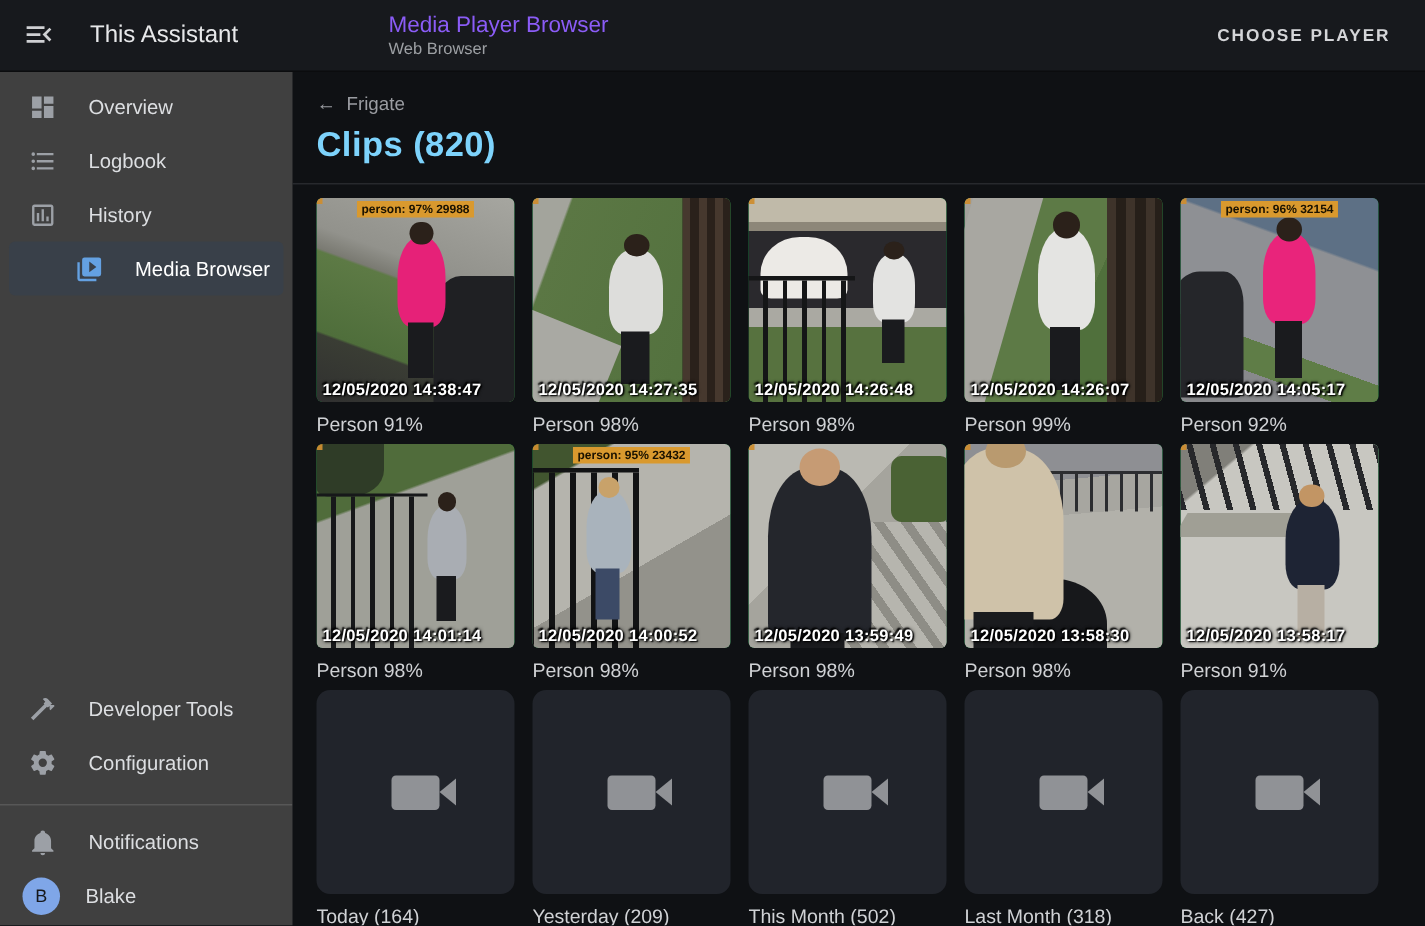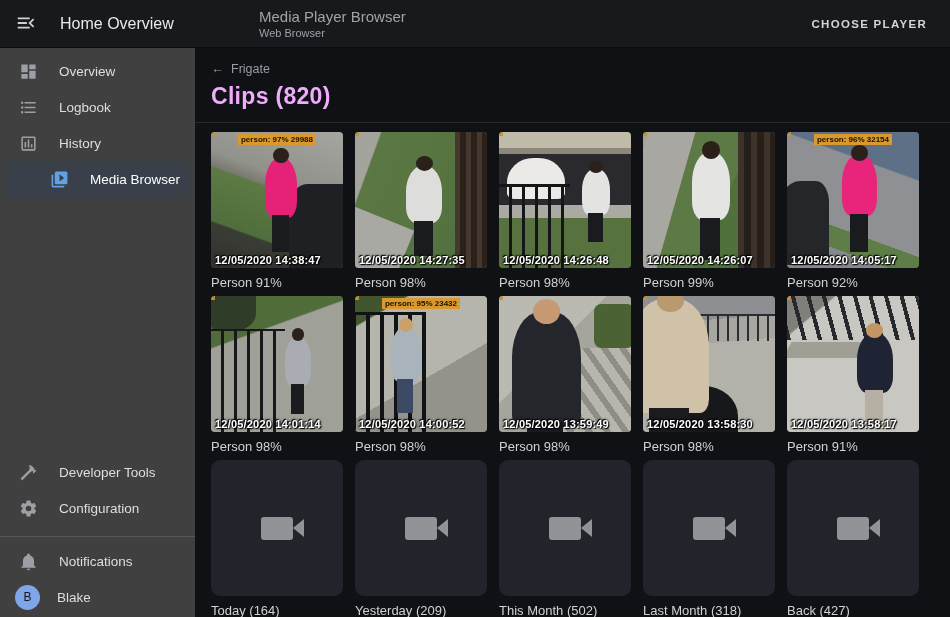--- a/index.html
+++ b/index.html
@@ -13,21 +13,21 @@
   .topbar {
     position:absolute; top:0; left:0; right:0; height:48px;
     background:#17191d; display:flex; align-items:center;
     border-bottom:1px solid #0b0c0e; z-index:10;
   }
   .brand { width:195px; flex:0 0 195px; display:flex; align-items:center; padding-left:15px; }
   .menu-btn { width:24px; height:24px; color:#cfd0d3; cursor:pointer; flex:0 0 24px; }
   .menu-btn svg { width:22px; height:22px; display:block; }
   .brand-title { margin-left:21px; font-size:16px; color:#e7e8ea; white-space:nowrap; }
   .app-head { margin-left:64px; line-height:1.15; }
-  .app-title { font-size:15px; color:#a3a3a3; }
+  .app-title { font-size:15px; color:#8b5cf6; }
   .app-subtitle { font-size:11px; color:#9da0a4; margin-top:2px; }
   .choose-player {
     margin-left:auto; margin-right:15px; font-size:11.5px; font-weight:600;
     letter-spacing:1.3px; color:#d4d5d8; cursor:pointer; padding:6px 8px;
   }
   
   .sidebar {
     position:absolute; top:48px; left:0; bottom:0; width:195px;
     background:#404040; z-index:5; overflow:hidden;
   }
@@ -47,21 +47,21 @@
   .avatar {
     width:25px; height:25px; border-radius:50%; background:#7fa6e8;
     color:#16181c; font-size:12px; font-weight:500;
     display:flex; align-items:center; justify-content:center; flex:0 0 25px; margin-left:-1px;
   }
   
   .main { position:absolute; left:195px; top:48px; right:0; bottom:0; overflow:hidden; background:#0f1114; }
   .content-header { padding:13px 16px 6px 16px; border-bottom:1px solid #27292d; }
   .breadcrumb { display:flex; align-items:center; color:#9b9da2; font-size:12.5px; cursor:pointer; width:max-content; }
   .breadcrumb .arrow { margin-right:7px; font-size:13px; }
-  .page-title { margin:7px 0 6px 0; font-size:23px; font-weight:700; color:#f0abfc; letter-spacing:.3px; }
+  .page-title { margin:7px 0 6px 0; font-size:23px; font-weight:700; color:#7dd3fc; letter-spacing:.3px; }
   .grid {
     display:grid; grid-template-columns:repeat(5,132px);
     column-gap:12px; row-gap:6px; padding:9px 16px;
   }
   .cell { width:132px; cursor:pointer; }
   .thumb {
     position:relative; width:132px; height:136px; border-radius:4px;
     overflow:hidden; background:#15803d;
   }
   .caption { margin-top:7px; font-size:13px; color:#d0d2d5; white-space:nowrap; overflow:hidden; }
@@ -141,21 +141,21 @@
 </head>
 <body>
 
 <div class="topbar">
   <div class="brand">
     <div class="menu-btn">
       <svg viewBox="0 0 24 24" fill="currentColor">
           <path d="M21,15.61L19.59,17L14.58,12L19.59,7L21,8.39L17.44,12L21,15.61M3,6H16V8H3V6M3,13V11H13V13H3M3,18V16H16V18H3Z"></path>
         </svg>
     </div>
-    <div class="brand-title">Home Overview</div>
+    <div class="brand-title">This Assistant</div>
   </div>
   <div class="app-head">
     <div class="app-title">Media Player Browser</div>
     <div class="app-subtitle">Web Browser</div>
   </div>
   <div class="choose-player">CHOOSE PLAYER</div>
 </div>
 
 <div class="sidebar">
   <div class="sb-list">

